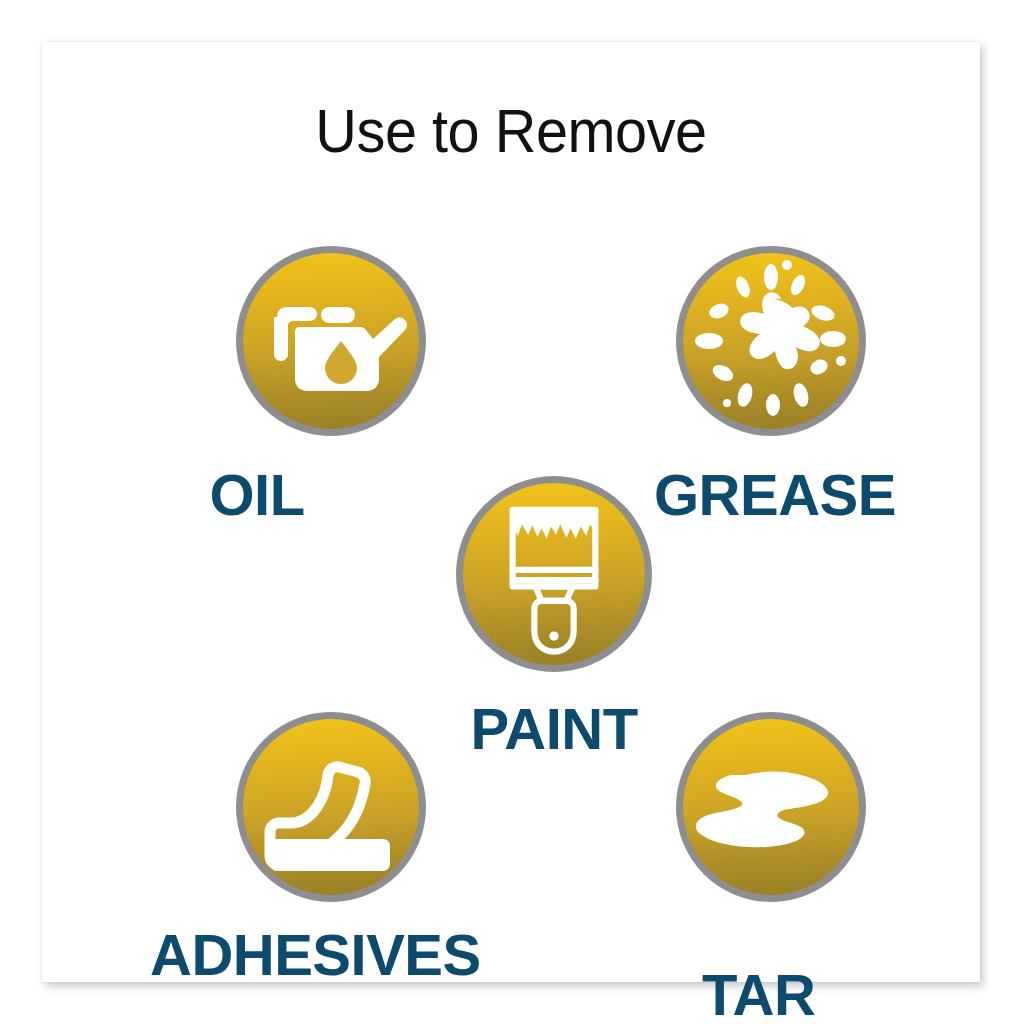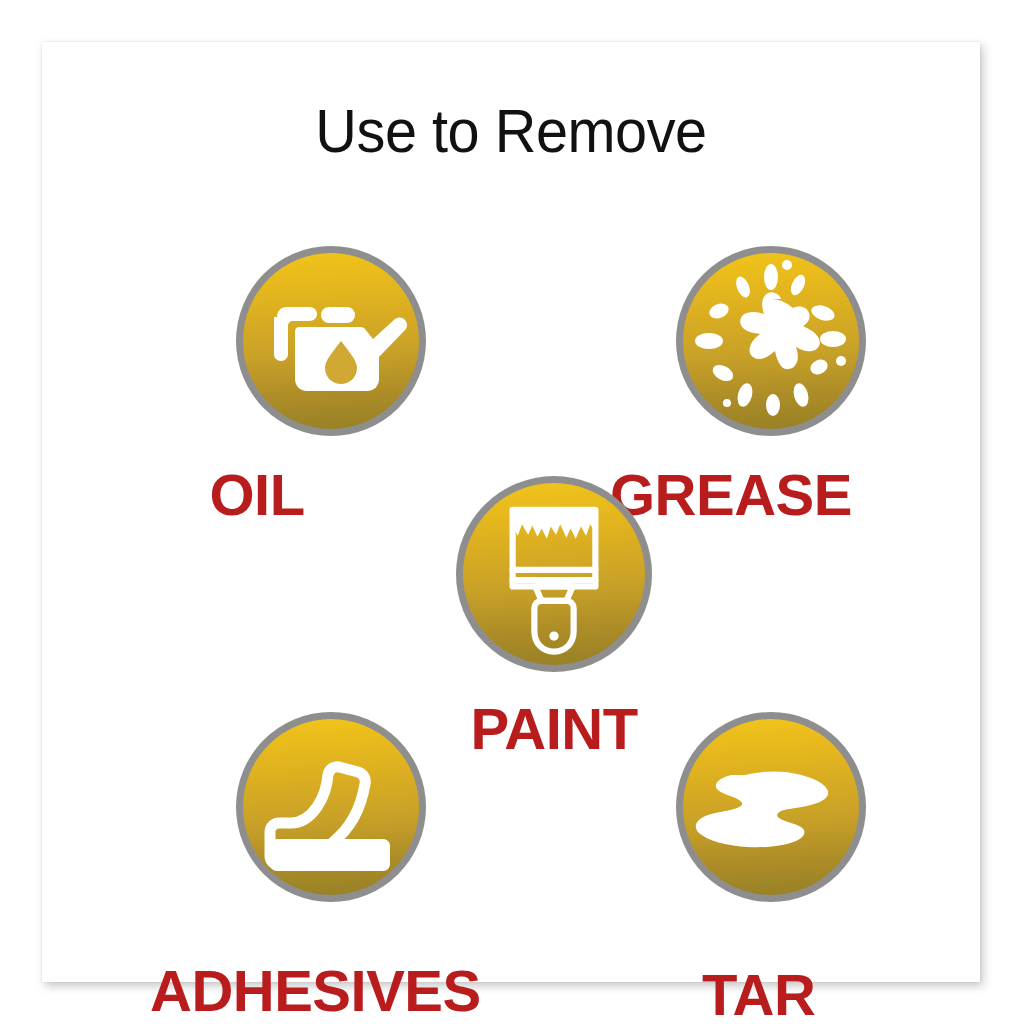--- a/index.html
+++ b/index.html
@@ -89,28 +89,28 @@
   #badge-paint      { left: 414px; top: 434px; width: 196px; height: 196px; }
   #badge-adhesives  { left: 194px; top: 670px; }
   #badge-tar        { left: 634px; top: 670px; }
 
   
   .label {
     position: absolute;
     font-size: 58px;
     line-height: 1;
     font-weight: 700;
-    color: #b91c1c;
+    color: #0c4a6e;
     white-space: nowrap;
     letter-spacing: -0.5px;
   }
   #label-oil       { left: 0;   top: 424px; width: 430px; text-align: center; }
-  #label-grease    { left: 568px; top: 424px; text-align: center; }
+  #label-grease    { left: 612px; top: 424px; text-align: center; }
   #label-paint     { left: 0;   top: 658px; width: 1024px; text-align: center; }
-  #label-adhesives { left: 108px; top: 920px; }
+  #label-adhesives { left: 108px; top: 884px; }
   #label-tar       { left: 660px; top: 884px; margin-top: 40px; }
 </style>
 </head>
 <body>
 
 <div id="stage">
   <div id="card">
 
     <div id="title">Use to Remove</div>
 

